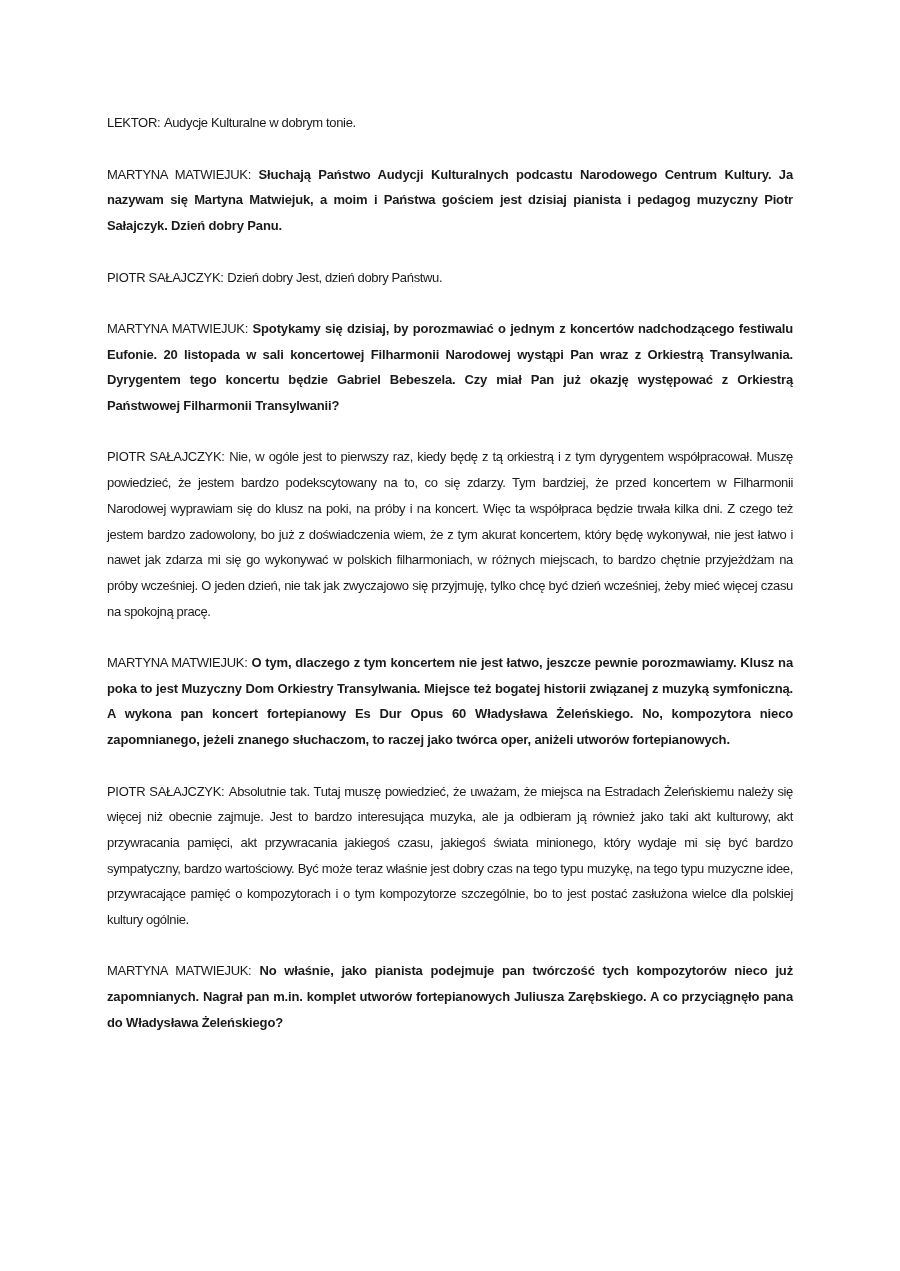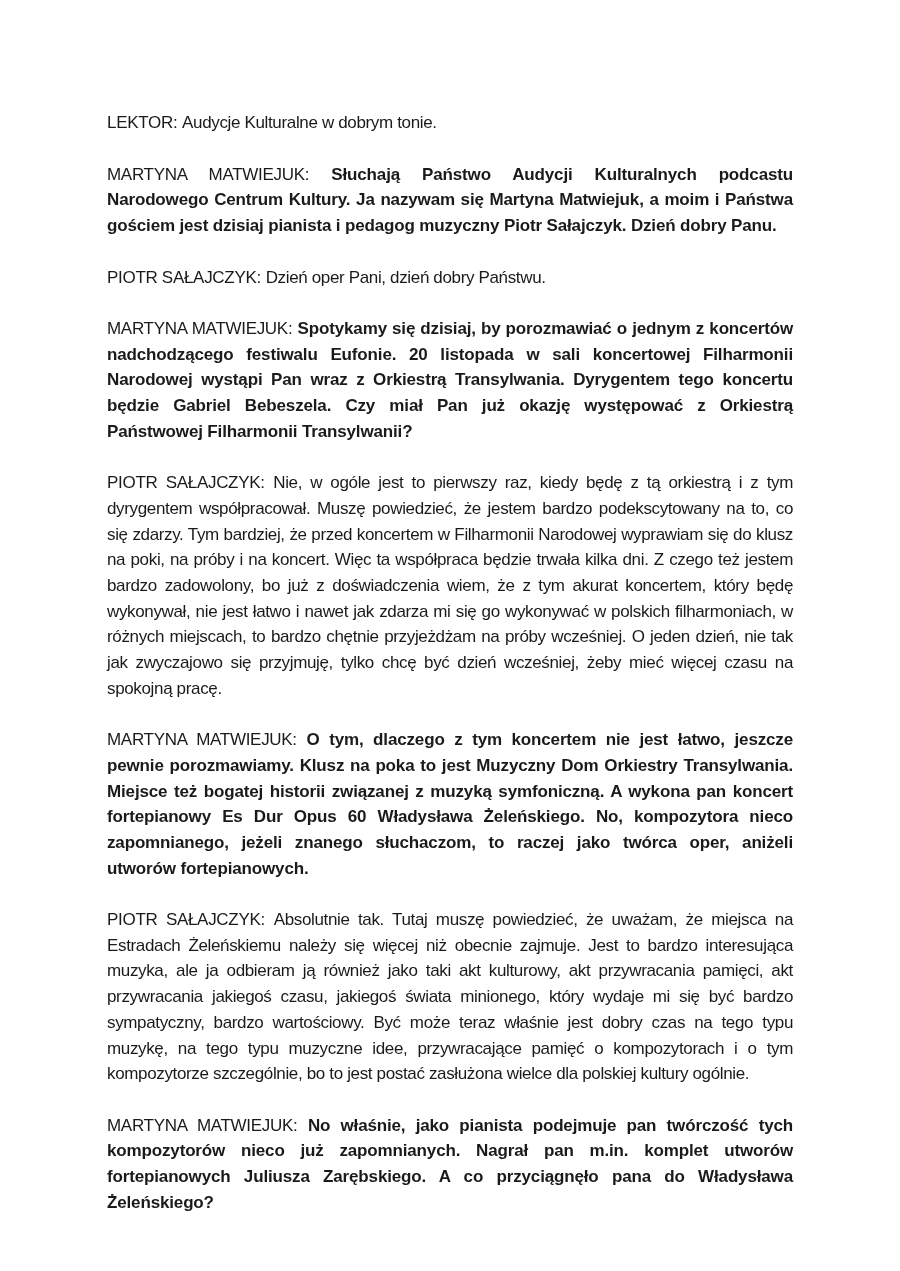--- a/index.html
+++ b/index.html
@@ -4,21 +4,21 @@
 <style>
   html, body { margin: 0; padding: 0; background: #ffffff; }
   body { width: 900px; height: 1271px; position: relative; overflow: hidden; }
   .page {
     position: absolute;
     left: 107px;
     top: 110px;
     width: 686px;
     color: #1a1a1a;
     font-family: "Liberation Sans", sans-serif;
-    font-size: 17px;
+    font-size: 13px;
     line-height: 25.7px;
   }
   .para {
     margin: 0 0 25.7px 0;
     text-align: justify;
     text-justify: inter-word;
   }
   .speaker {
     font-weight: normal;
     letter-spacing: -0.3px;
@@ -38,21 +38,21 @@
     <span class="normal">Audycje Kulturalne w dobrym tonie.</span>
   </p>
 
   <p class="para">
     <span class="speaker">MARTYNA MATWIEJUK:</span>
     <span class="bold">Słuchają Państwo Audycji Kulturalnych podcastu Narodowego Centrum Kultury. Ja nazywam się Martyna Matwiejuk, a moim i Państwa gościem jest dzisiaj pianista i pedagog muzyczny Piotr Sałajczyk. Dzień dobry Panu.</span>
   </p>
 
   <p class="para">
     <span class="speaker">PIOTR SAŁAJCZYK:</span>
-    <span class="normal">Dzień oper Pani, dzień dobry Państwu.</span>
+    <span class="normal">Dzień dobry Jest, dzień dobry Państwu.</span>
   </p>
 
   <p class="para">
     <span class="speaker">MARTYNA MATWIEJUK:</span>
     <span class="bold">Spotykamy się dzisiaj, by porozmawiać o jednym z koncertów nadchodzącego festiwalu Eufonie. 20 listopada w sali koncertowej Filharmonii Narodowej wystąpi Pan wraz z Orkiestrą Transylwania. Dyrygentem tego koncertu będzie Gabriel Bebeszela. Czy miał Pan już okazję występować z Orkiestrą Państwowej Filharmonii Transylwanii?</span>
   </p>
 
   <p class="para">
     <span class="speaker">PIOTR SAŁAJCZYK:</span>
     <span class="normal">Nie, w ogóle jest to pierwszy raz, kiedy będę z tą orkiestrą i z tym dyrygentem współpracował. Muszę powiedzieć, że jestem bardzo podekscytowany na to, co się zdarzy. Tym bardziej, że przed koncertem w Filharmonii Narodowej wyprawiam się do klusz na poki, na próby i na koncert. Więc ta współpraca będzie trwała kilka dni. Z czego też jestem bardzo zadowolony, bo już z doświadczenia wiem, że z tym akurat koncertem, który będę wykonywał, nie jest łatwo i nawet jak zdarza mi się go wykonywać w polskich filharmoniach, w różnych miejscach, to bardzo chętnie przyjeżdżam na próby wcześniej. O jeden dzień, nie tak jak zwyczajowo się przyjmuję, tylko chcę być dzień wcześniej, żeby mieć więcej czasu na spokojną pracę.</span>

